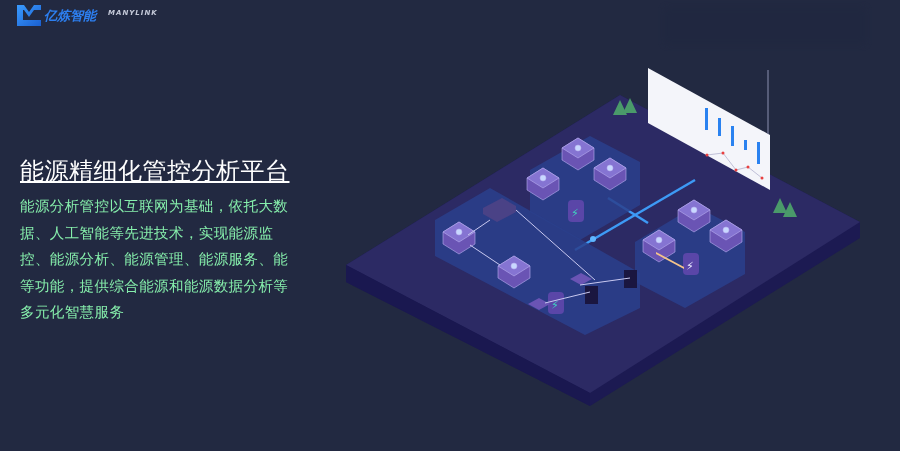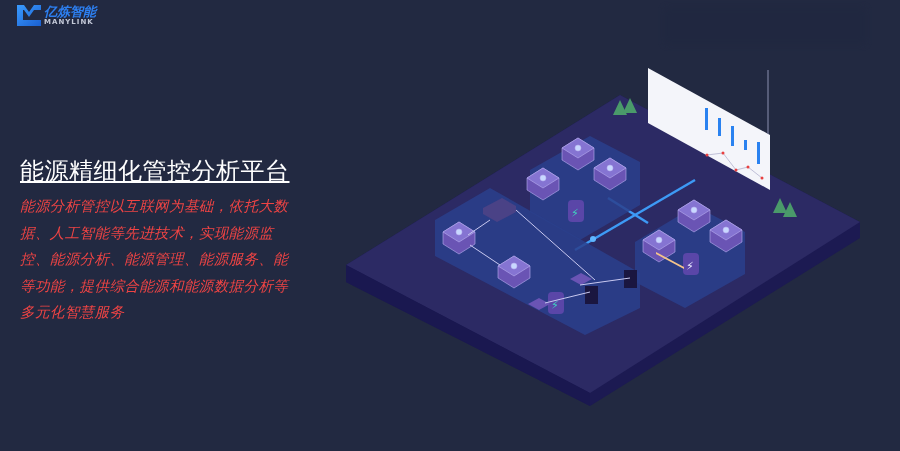--- a/index.html
+++ b/index.html
@@ -1,24 +1,24 @@
 <!DOCTYPE html>
 <html><head>
   <meta charset="utf-8">
   <style>
     html, body { margin:0; padding:0; }
     body { width:900px; height:451px; overflow:hidden; background:#222941; position:relative; font-family:"DejaVu Sans", "Liberation Sans", sans-serif; }
     .logo { position:absolute; left:17px; top:4px; display:flex; align-items:center; }
     .logo-mark { width:24px; height:22px; position:relative; }
-    .logo-text { margin-left:3px; display:flex; flex-direction:column; line-height:1; }
+    .logo-text { margin-left:3px; display:flex; flex-direction:row; line-height:1; }
     .logo-cn { color:#2d7ff0; font-size:13px; font-weight:bold; font-style:italic; letter-spacing:0px; }
-    .logo-en { color:#c4c9d8; font-size:7px; font-weight:bold; letter-spacing:1px; margin-top:1px; }
+    .logo-en { color:#c4c9d8; font-size:7px; font-weight:bold; font-style:italic; letter-spacing:1px; margin-top:1px;margin-left:12px; }
     .ghost { position:absolute; left:665px; top:8px; width:200px; height:36px; background:#1f2740; opacity:0.6; filter:blur(3px); }
     .title { position:absolute; left:20px; top:155px; color:#ffffff; font-size:24px; font-weight:normal; letter-spacing:0.5px; white-space:nowrap; }
-    .desc { position:absolute; left:20px; top:193px; width:272px; color:#ef4444; font-size:14.5px; line-height:26.5px; letter-spacing:0.4px;font-style:italic; }
+    .desc { position:absolute; left:20px; top:193px; width:272px; color:#86efac; font-size:14.5px; line-height:26.5px; letter-spacing:0.4px; }
     .illus { position:absolute; left:340px; top:60px; width:530px; height:360px; }
   </style>
 </head>
 <body>
 
 <div class="logo">
   <span class="logo-mark">
     <svg width="24" height="22" viewBox="0 0 24 22">
       <defs>
         <linearGradient id="lg" x1="0" y1="0" x2="1" y2="1">

